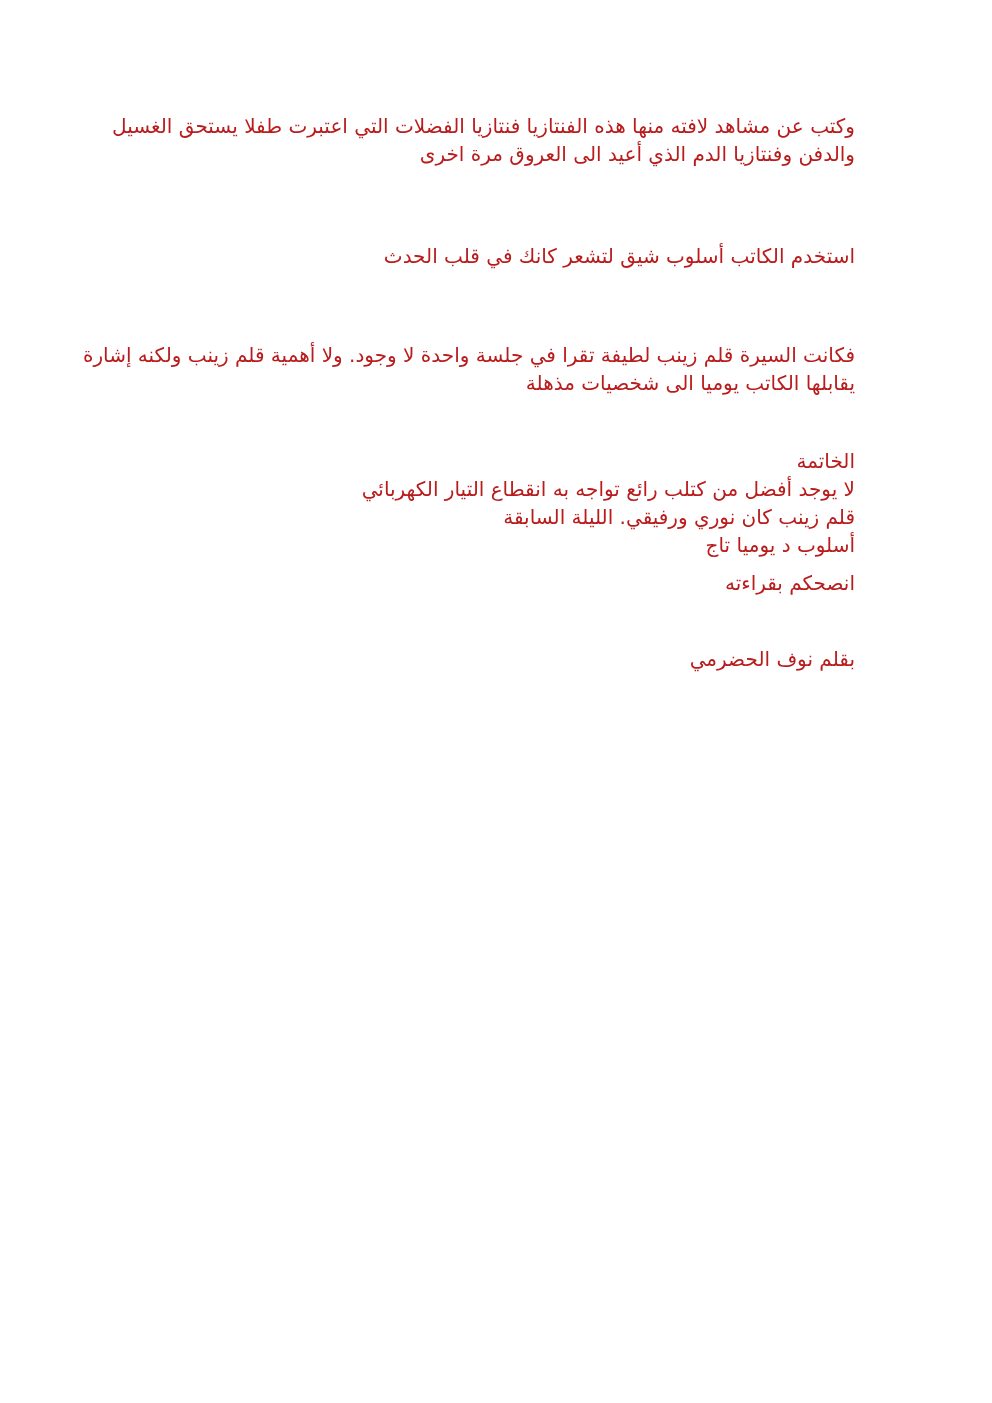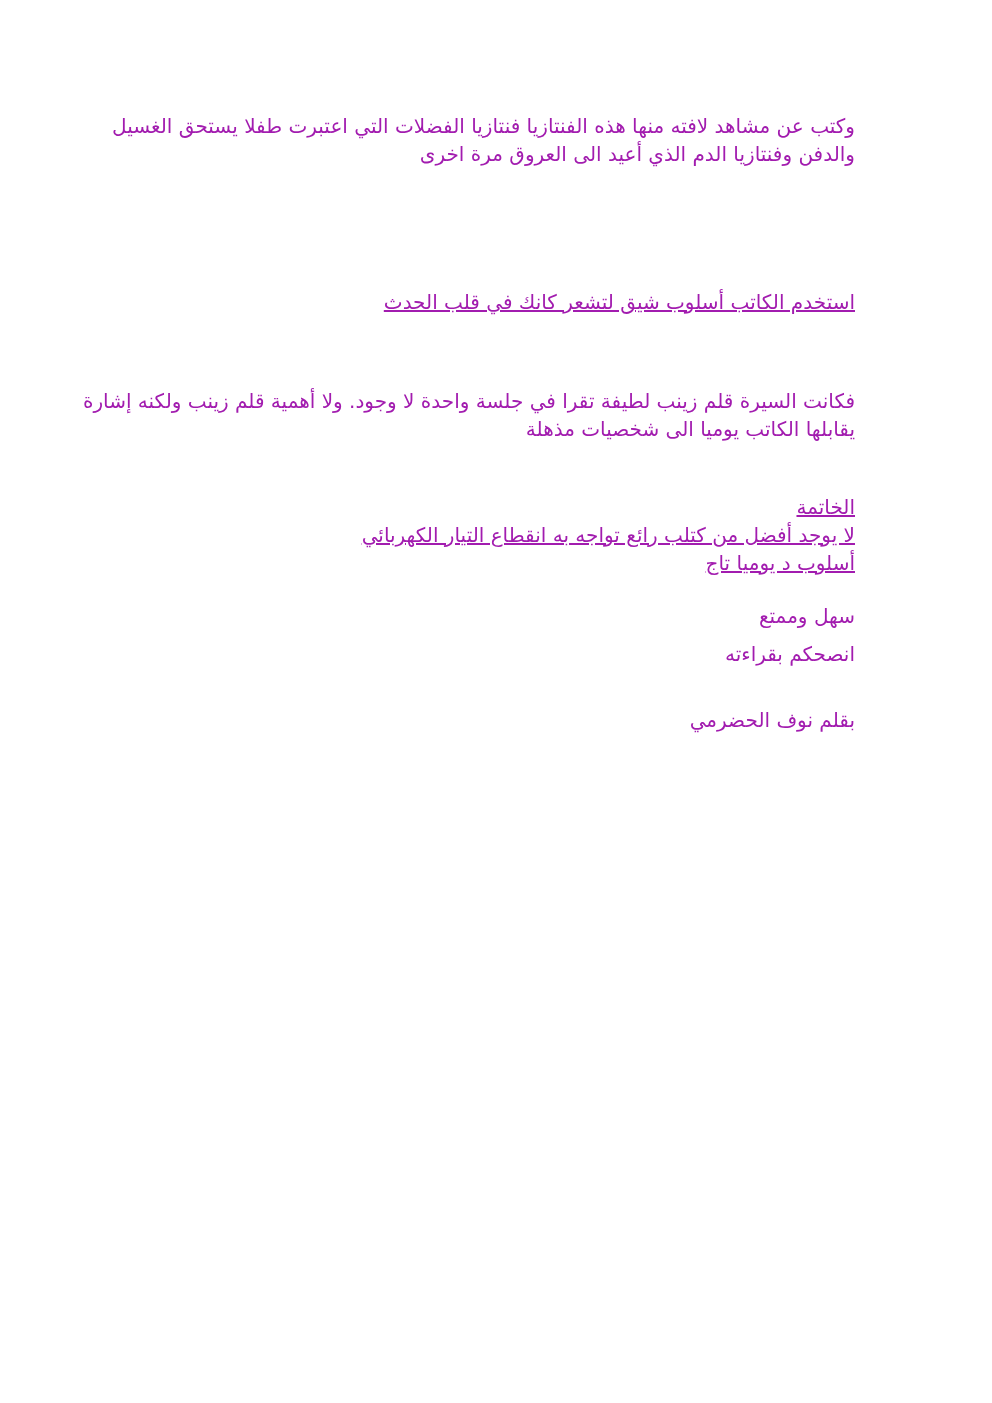--- a/index.html
+++ b/index.html
@@ -7,36 +7,36 @@
     padding: 0;
     background: #ffffff;
   }
   .page {
     position: relative;
     width: 992px;
     height: 1403px;
     box-sizing: border-box;
     padding: 112px 137px 0 100px;
     background: #ffffff;
-    color: #a21caf;
+    color: #b91c1c;
     direction: rtl;
     font-family: "DejaVu Sans", "Liberation Serif", sans-serif;
     font-size: 20px;
     line-height: 28px;
     overflow: hidden;
   }
   .line {
     white-space: nowrap;
   }
-  .block-paragraph-2 { margin-top: 120px; text-decoration: underline; }
+  .block-paragraph-2 { margin-top: 74px; }
   .block-paragraph-3 { margin-top: 71px; }
-  .block-conclusion  { margin-top: 50px; text-decoration: underline; }
+  .block-conclusion  { margin-top: 50px; }
   .block-remark-1    { margin-top: 25px; }
   .block-remark-2    { margin-top: 10px; }
-  .block-byline      { margin-top: 38px; }
+  .block-byline      { margin-top: 48px; }
 </style>
 </head>
 <body>
 
 <div class="page">
 
   <div class="block block-paragraph-1">
     <div class="line">وكتب عن مشاهد لافته منها هذه الفنتازيا فنتازيا الفضلات التي اعتبرت طفلا يستحق الغسيل</div>
     <div class="line">والدفن وفنتازيا الدم الذي أعيد الى العروق مرة اخرى</div>
   </div>
@@ -46,26 +46,24 @@
   </div>
 
   <div class="block block-paragraph-3">
     <div class="line">فكانت السيرة قلم زينب لطيفة تقرا في جلسة واحدة لا وجود. ولا أهمية قلم زينب ولكنه إشارة</div>
     <div class="line">يقابلها الكاتب يوميا الى شخصيات مذهلة</div>
   </div>
 
   <div class="block block-conclusion">
     <div class="line">الخاتمة</div>
     <div class="line">لا يوجد أفضل من كتلب رائع تواجه به انقطاع التيار الكهربائي</div>
+    <div class="line">قلم زينب كان نوري ورفيقي. الليلة السابقة</div>
     <div class="line">أسلوب د يوميا تاج</div>
   </div>
 
-  <div class="block block-remark-1">
-    <div class="line">سهل وممتع</div>
-  </div>
 
   <div class="block block-remark-2">
     <div class="line">انصحكم بقراءته</div>
   </div>
 
   <div class="block block-byline">
     <div class="line">بقلم نوف الحضرمي</div>
   </div>
 
 </div>

